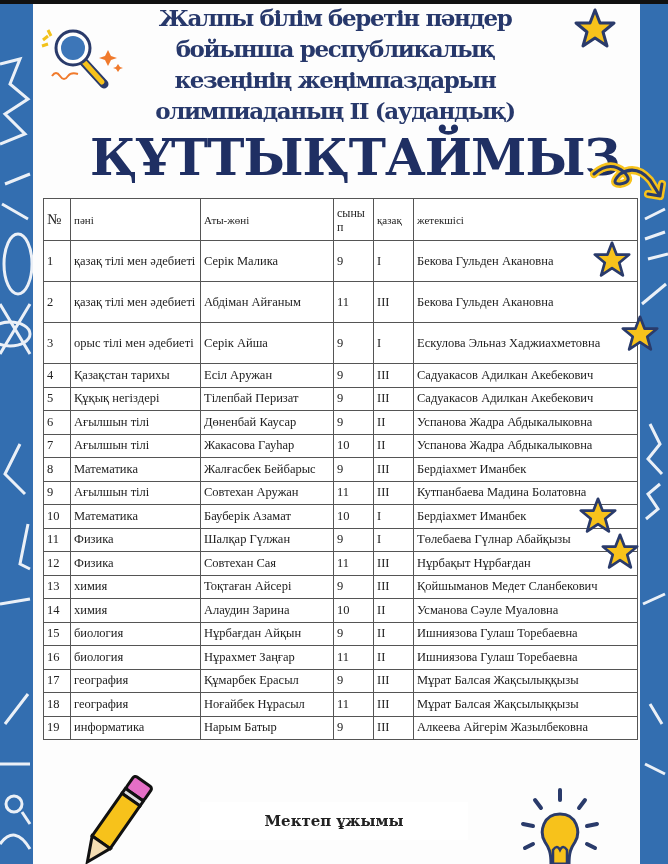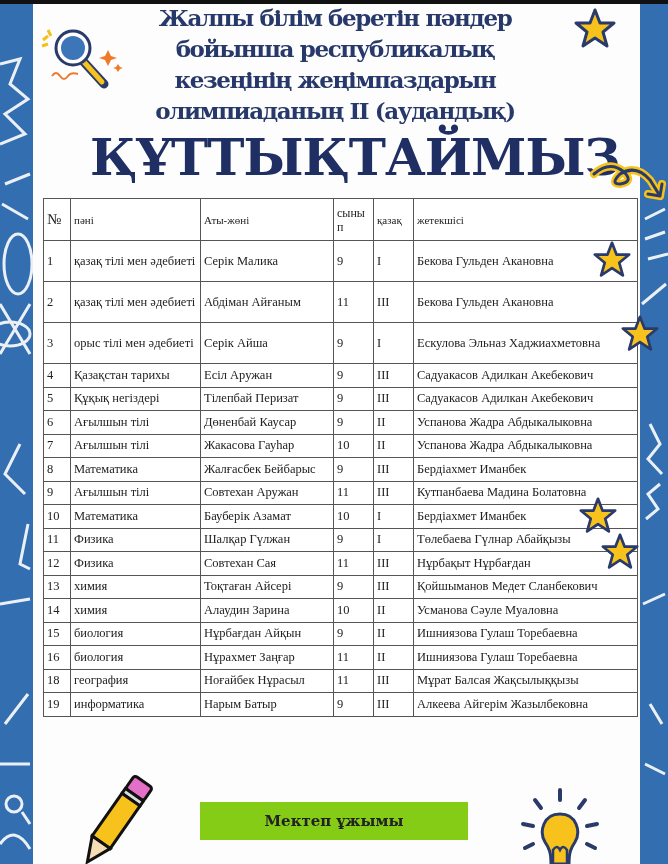--- a/index.html
+++ b/index.html
@@ -12,21 +12,21 @@
   .doodle { position:absolute; stroke:#fff; fill:none; stroke-width:3; opacity:.9; }
   .title-lines { position:absolute; left:100px; top:2px; width:470px; text-align:center; color:#27386b; font-family:"DejaVu Serif","Liberation Serif",serif; font-weight:bold; font-size:23px; line-height:31px; letter-spacing:-1.4px; }
   .big-title { position:absolute; left:90px; top:128px; width:500px; text-align:right; color:#1f2f63; font-family:"DejaVu Serif",serif; font-weight:bold; font-size:50px; letter-spacing:-1px; line-height:60px; }
   table.winners { position:absolute; left:43px; top:198px; border-collapse:collapse; table-layout:fixed; width:594px; font-family:"Liberation Serif","DejaVu Serif",serif; font-size:12.5px; color:#222; background:#fff; }
   table.winners td, table.winners th { border:1.3px solid #555; padding:0 3px; font-weight:normal; text-align:left; vertical-align:middle; white-space:nowrap; overflow:hidden; }
   table.winners th { height:41px; font-size:11px; }
   table.winners th.num { font-size:15px; }
   table.winners tr.tall td { height:40px; white-space:normal; line-height:15px; }
   table.winners tr.short td { height:22.5px; }
   .cls-head { line-height:14px; white-space:normal !important; font-size:12px !important;margin-top:8px; }
-  .footer-box { position:absolute; left:200px; top:802px; width:268px; height:38px; background:#84cc16; display:flex; align-items:center; justify-content:center; font-family:"DejaVu Serif",serif; font-weight:bold; font-size:15px; color:#222; }
+  .footer-box { position:absolute; left:200px; top:802px; width:268px; height:38px; background:#ffffff; display:flex; align-items:center; justify-content:center; font-family:"DejaVu Serif",serif; font-weight:bold; font-size:15px; color:#222; }
   .icon { position:absolute; }
 </style>
 </head>
 <body>
 
 <div class="topbar"></div>
 
 <div class="side left">
   <svg class="doodle" width="33" height="860" viewBox="0 0 33 860">
     <path d="M0 60 L20 55 L10 80 L28 95 L5 110 L25 130 L0 140"></path>
@@ -227,20 +227,28 @@
       </tr>
       <tr class="short">
         <td>16</td>
         <td>биология</td>
         <td>Нұрахмет  Заңғар</td>
         <td>11</td>
         <td>II</td>
         <td>Ишниязова Гулаш Торебаевна</td>
       </tr>
       <tr class="short">
+        <td>17</td>
+        <td>география</td>
+        <td>Құмарбек Ерасыл</td>
+        <td>9</td>
+        <td>III</td>
+        <td>Мұрат Балсая Жақсылыққызы</td>
+      </tr>
+      <tr class="short">
         <td>18</td>
         <td>география</td>
         <td>Ноғайбек Нұрасыл</td>
         <td>11</td>
         <td>III</td>
         <td>Мұрат Балсая Жақсылыққызы</td>
       </tr>
       <tr class="short">
         <td>19</td>
         <td>информатика</td>

